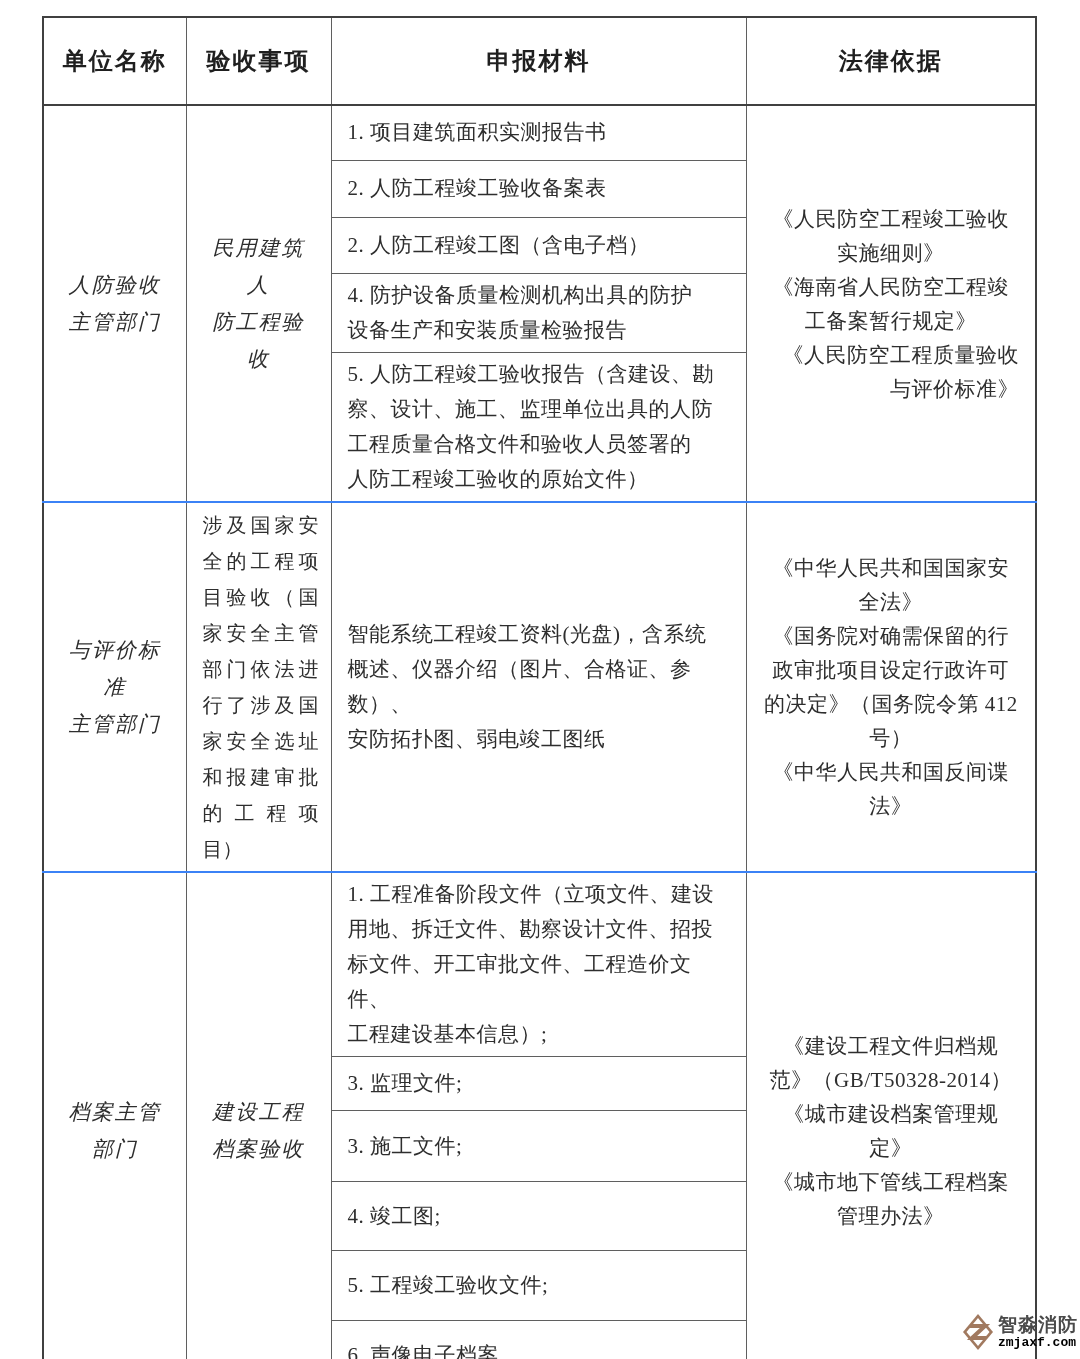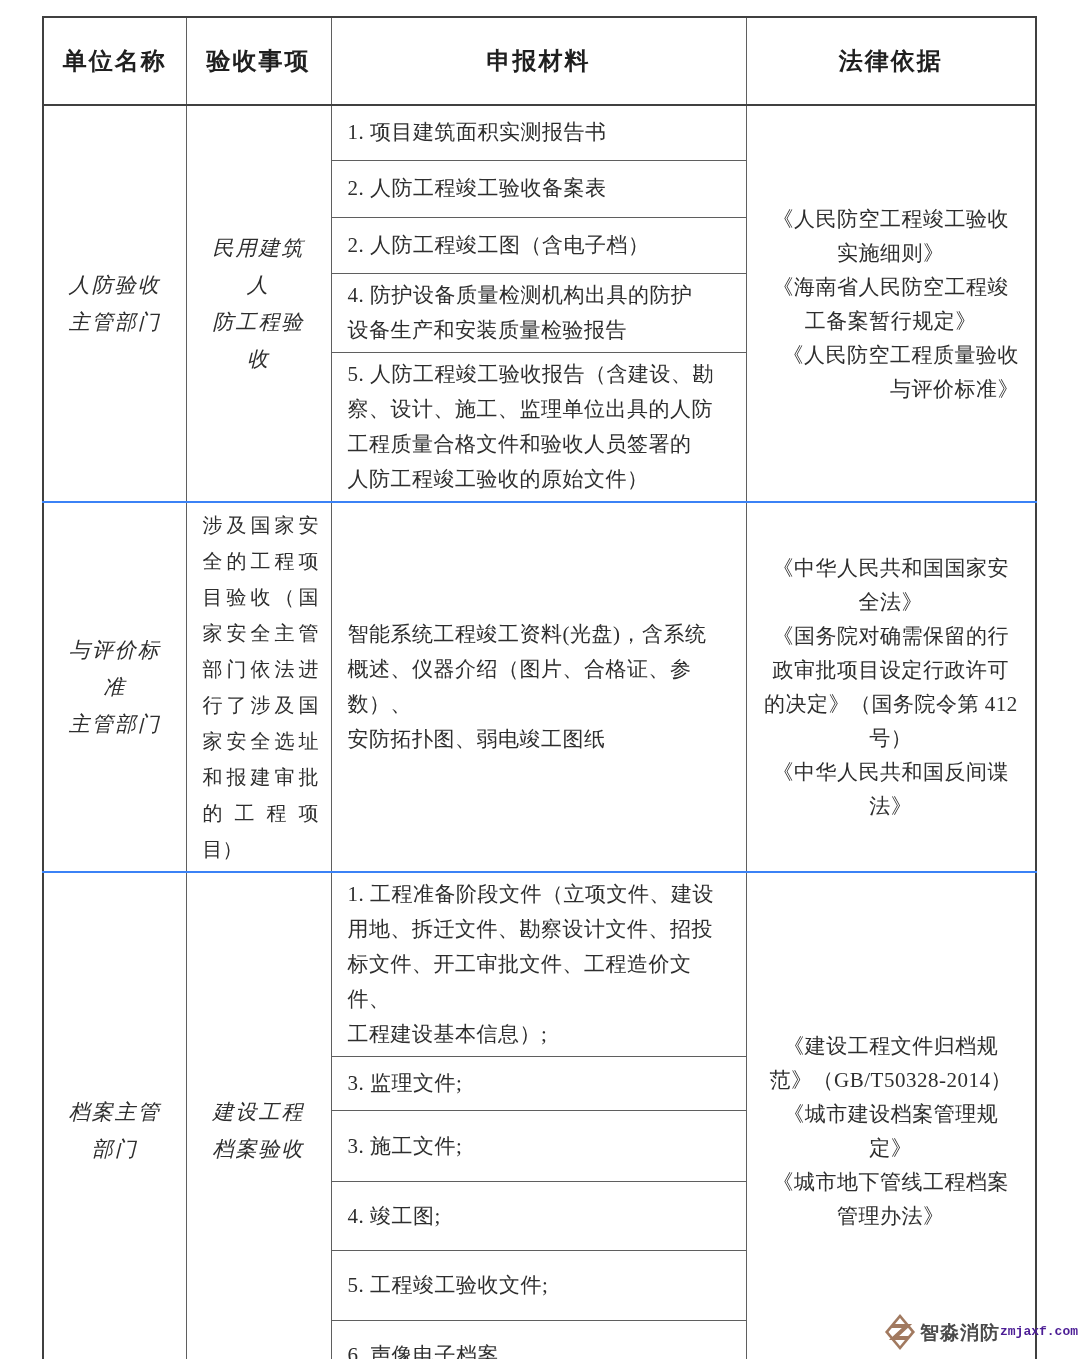--- a/index.html
+++ b/index.html
@@ -59,28 +59,28 @@
   tr.h55{height:55px;} tr.h57{height:57px;} tr.h56{height:56px;}
   tr.h69{height:69px;} tr.h150{height:150px;} tr.h360{height:360px;}
   tr.h54{height:54px;} tr.h71{height:71px;} tr.h70{height:70px;}
 
   .watermark{
     position:absolute;right:2px;bottom:8px;
     display:flex;align-items:center;gap:4px;
     background:transparent;
   }
   .wm-logo{width:32px;height:38px;flex:0 0 auto;}
-  .wm-text{display:flex;flex-direction:row;line-height:1;}
+  .wm-text{display:flex;flex-direction:column;line-height:1;}
   .wm-brand{
     font-family:"Liberation Sans", sans-serif;
     font-size:19px;font-weight:bold;color:#4a4a4a;letter-spacing:1px;
   }
   .wm-domain{
     font-family:"Liberation Mono", monospace;
-    font-size:13px;font-weight:bold;color:#4c1d95;margin-top:2px;
+    font-size:13px;font-weight:bold;color:#000000;margin-top:2px;
   }
 </style>
 </head>
 <body>
 
 <table class="doc-table">
   <colgroup>
       <col class="c1">
       <col class="c2">
       <col class="c3">

